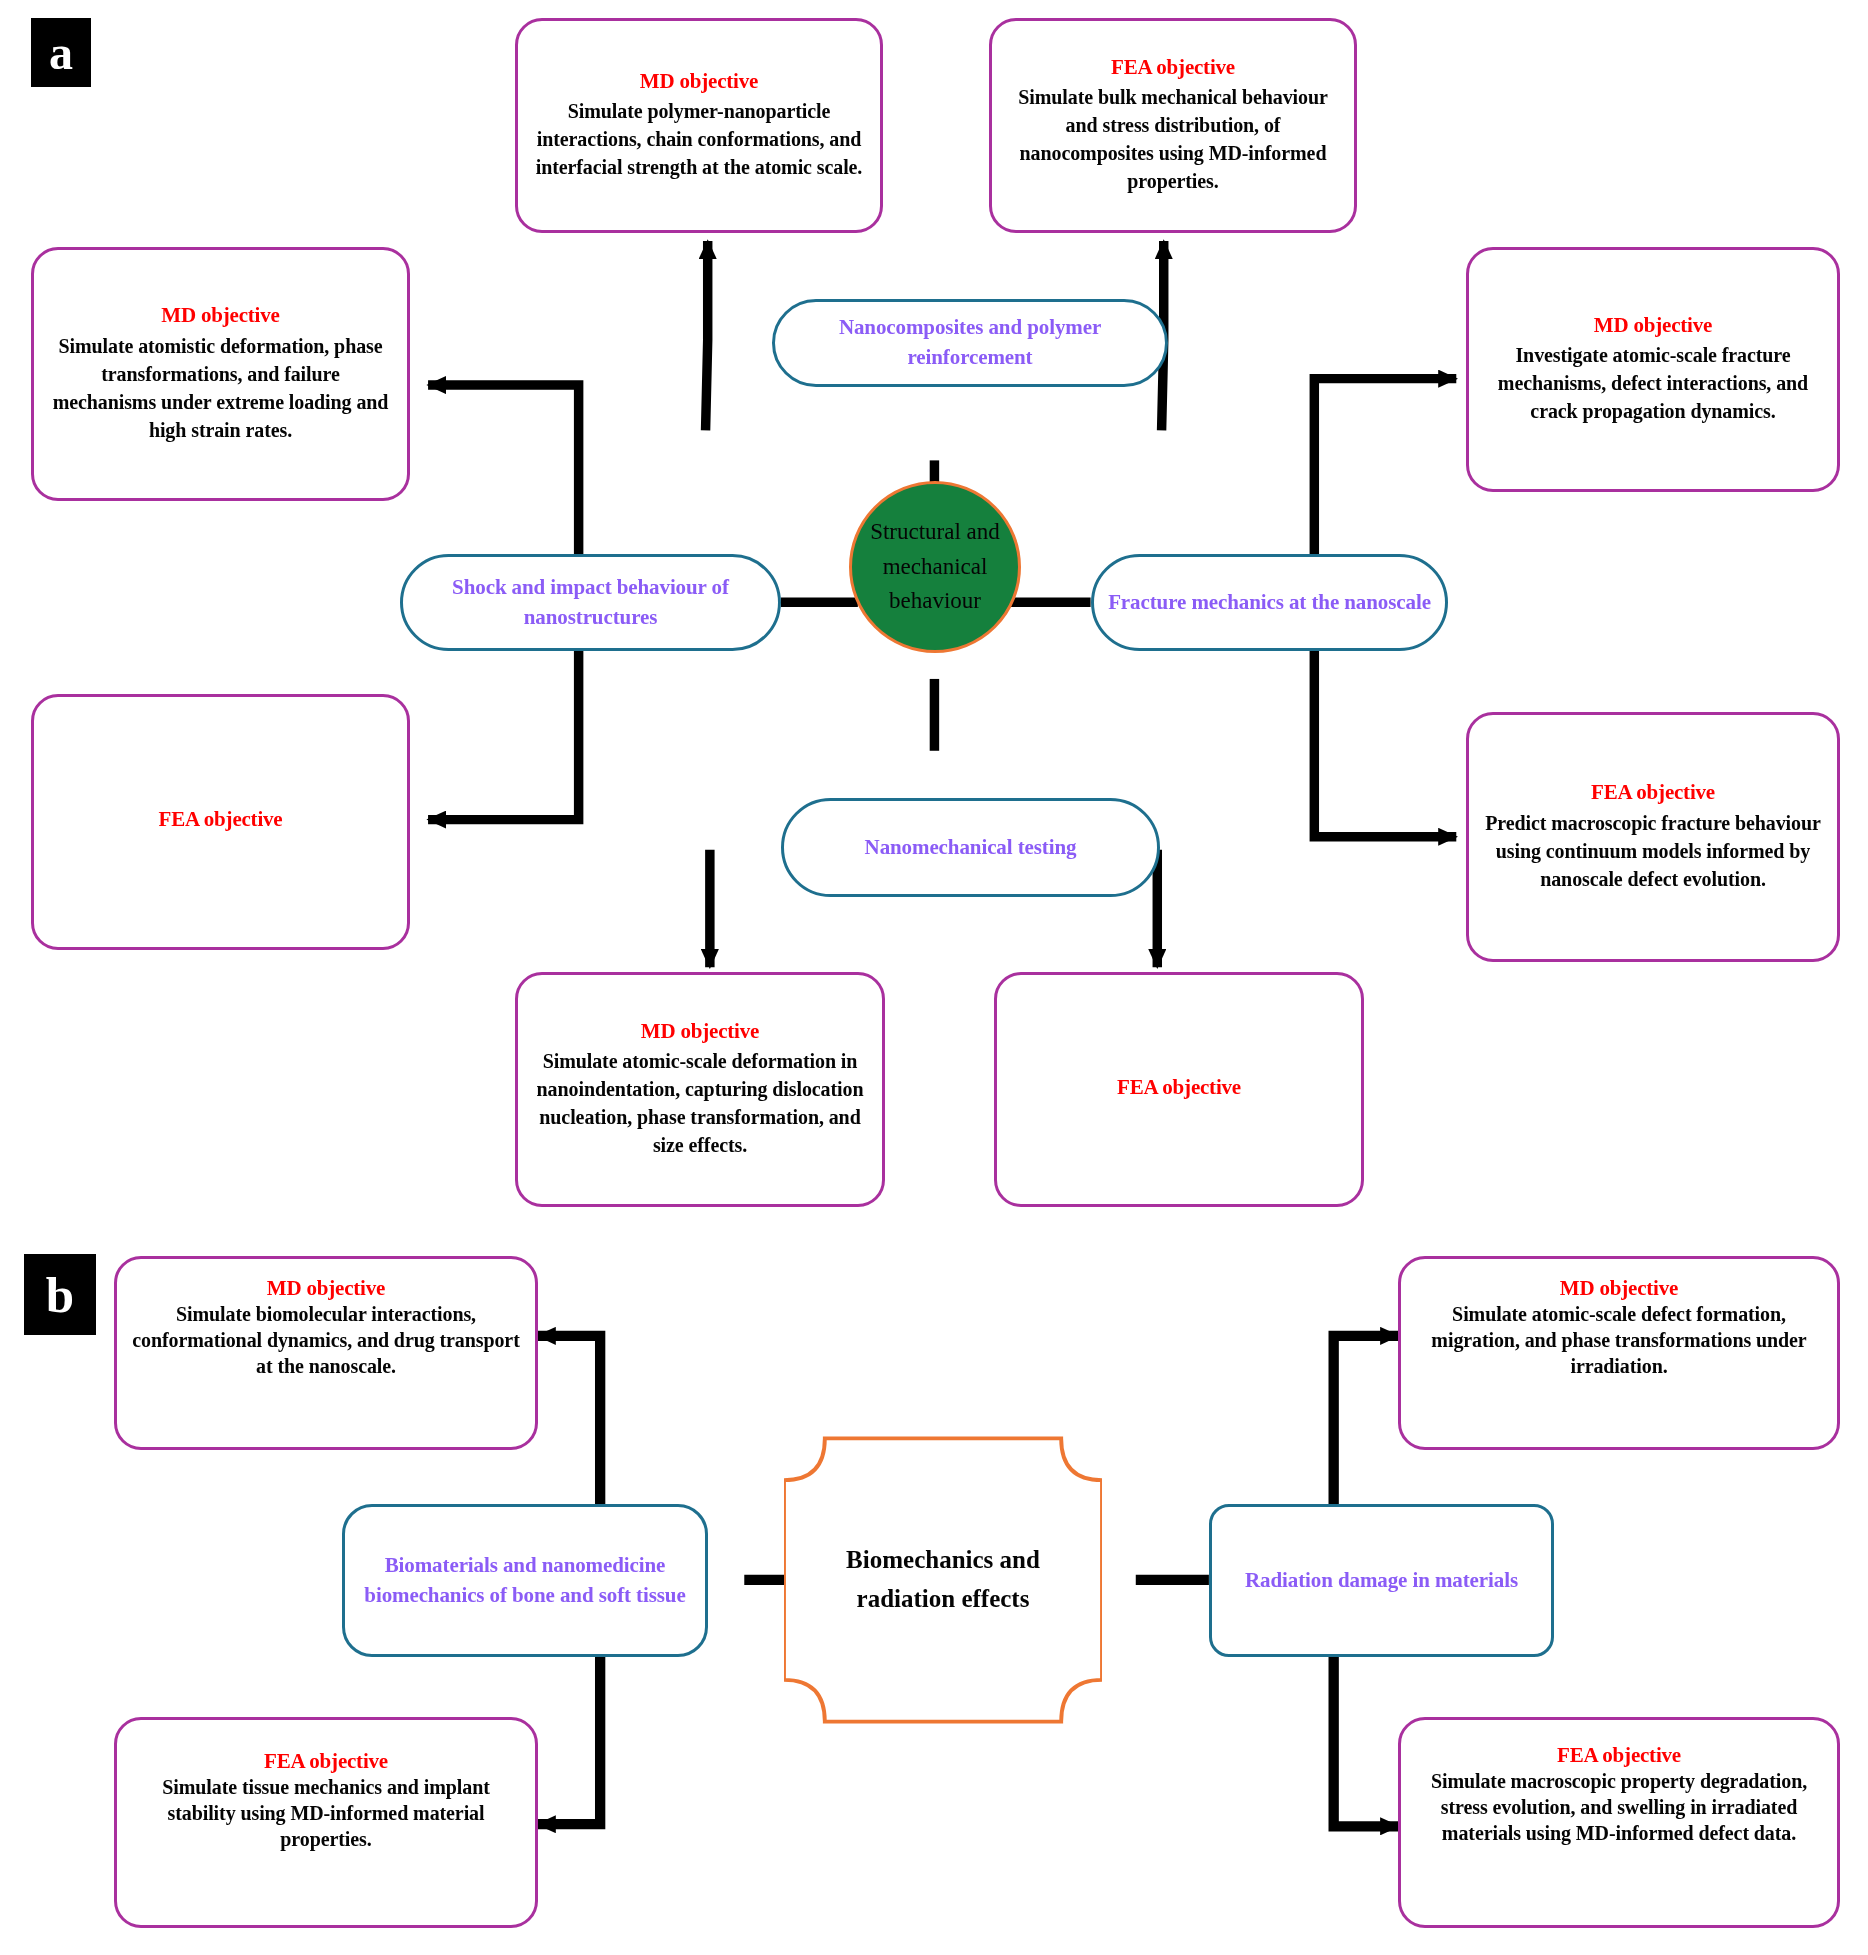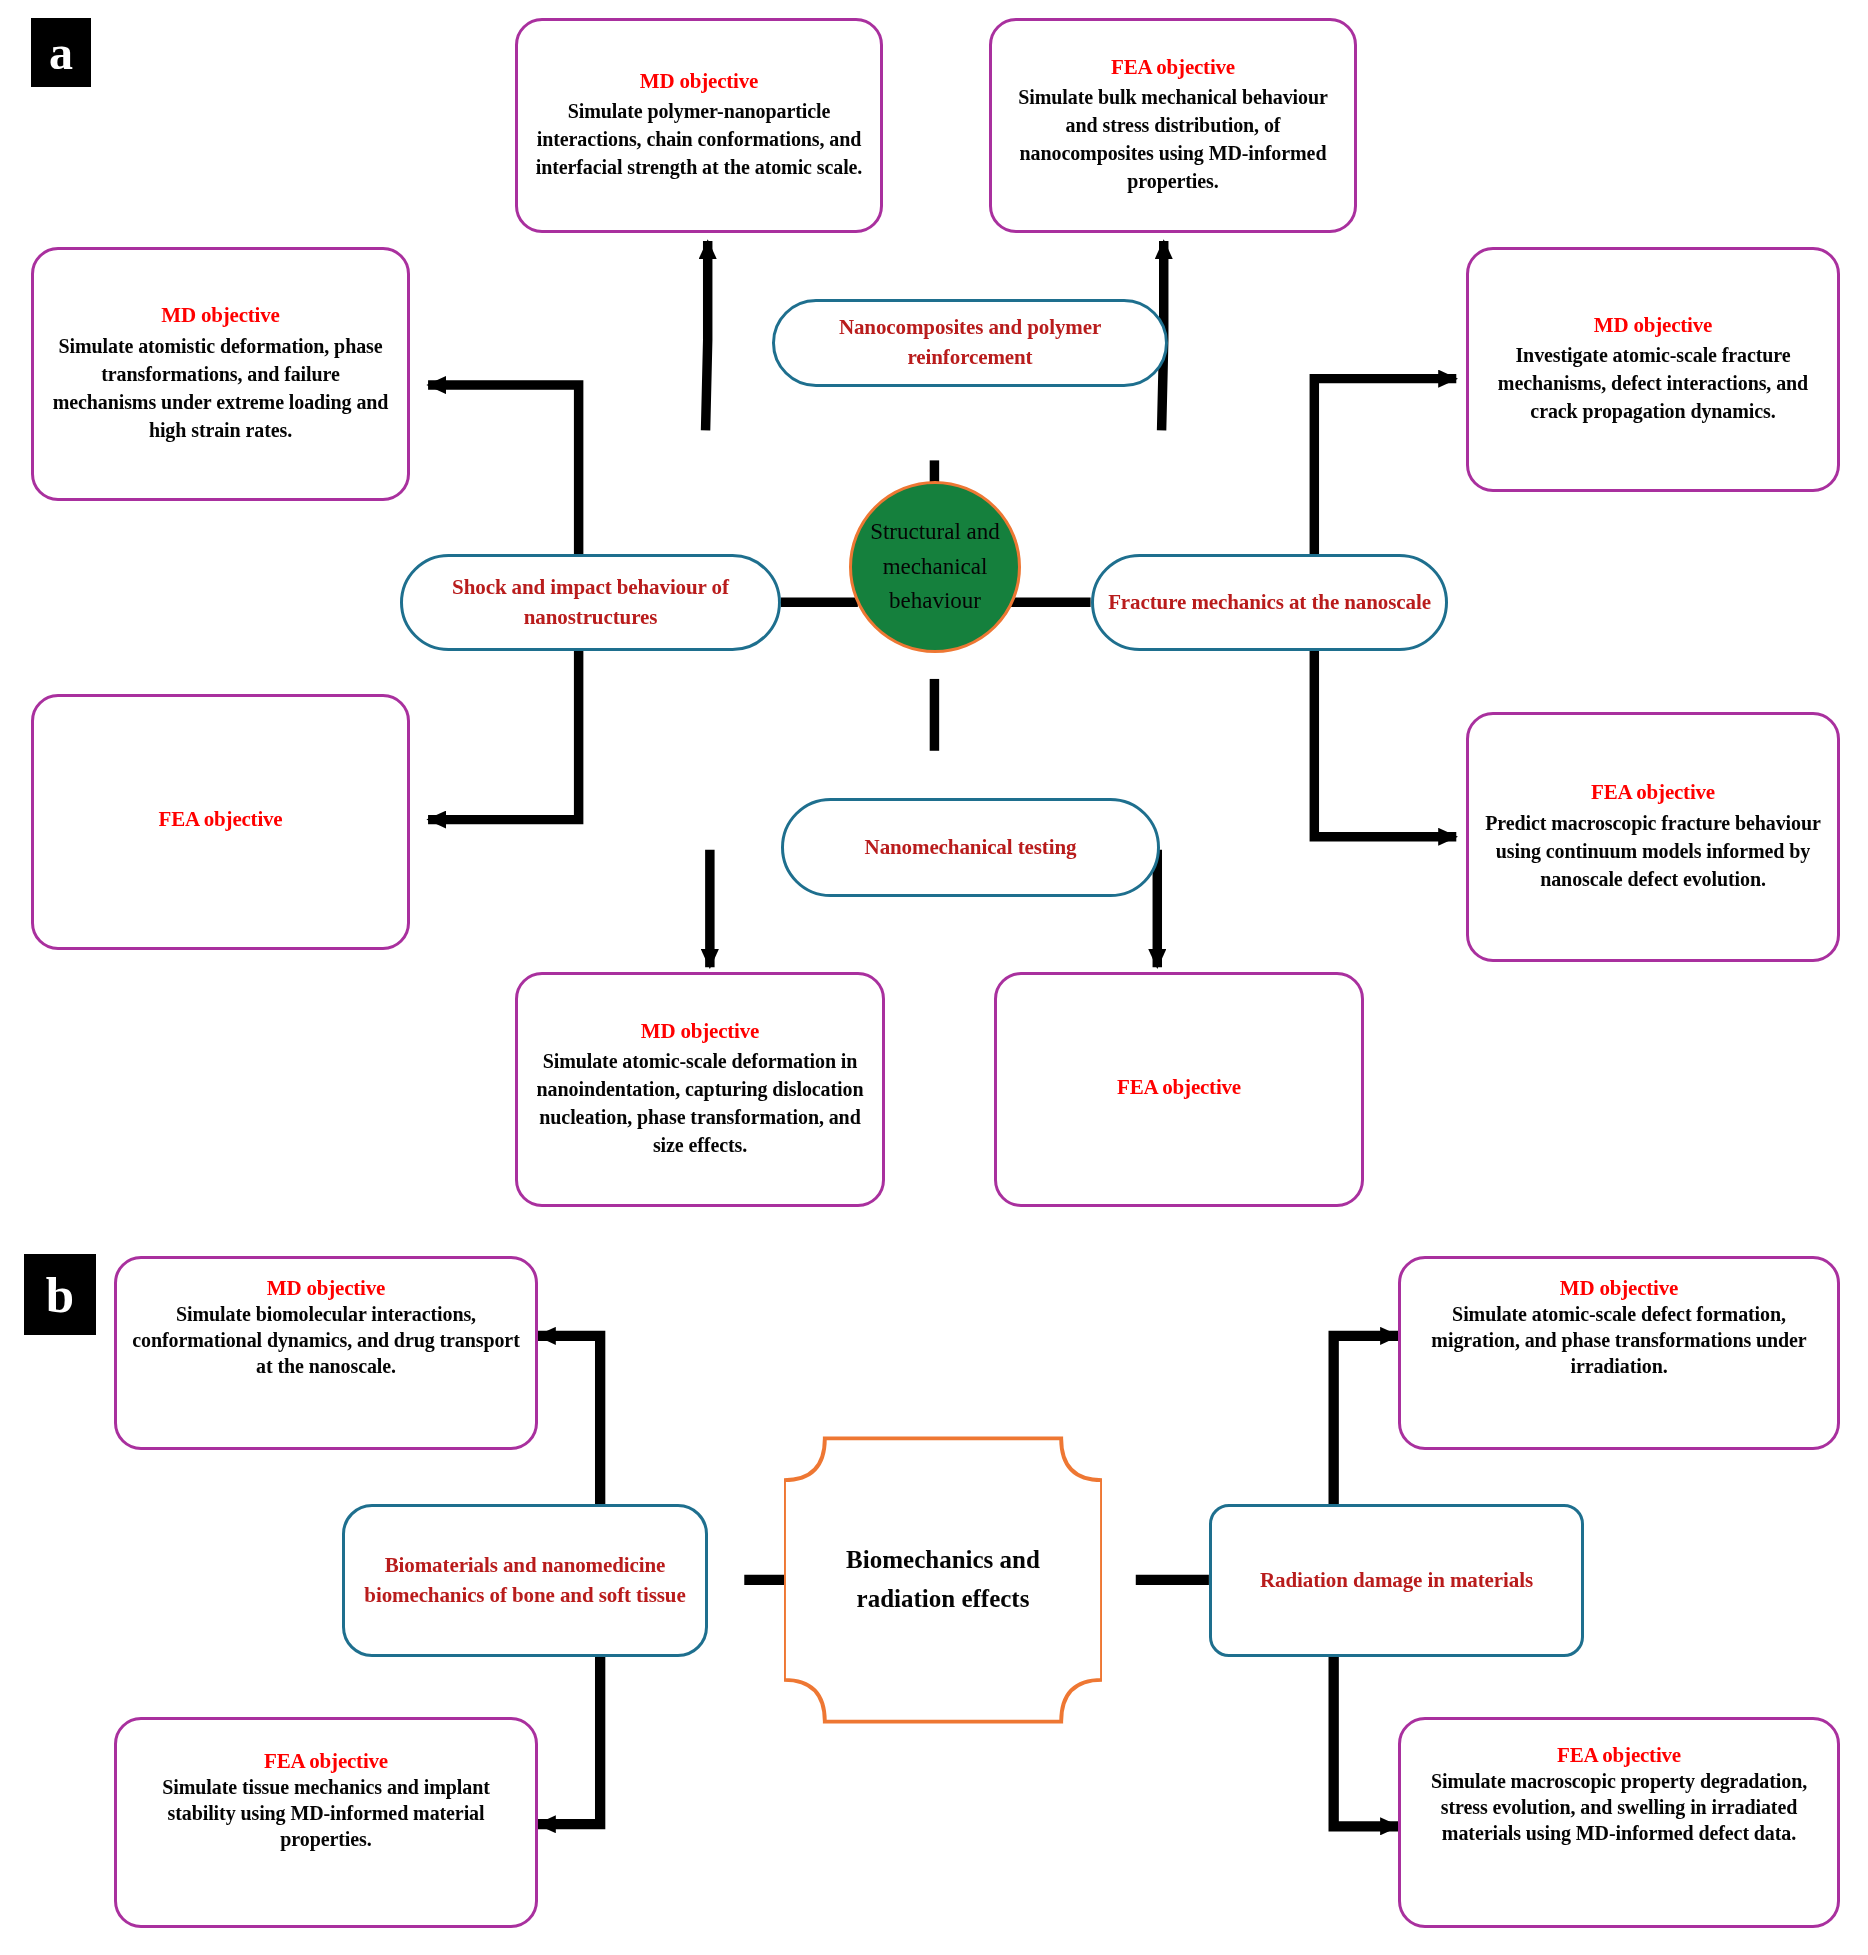--- a/index.html
+++ b/index.html
@@ -55,21 +55,21 @@
     line-height: 1.40;
     letter-spacing: -0.1px;
   }
   .obj.tight .obj-title { margin-bottom: 0.9px; }
   .obj.tight .obj-body { line-height: 1.30; }
 
   
   .branch {
     border: 3.9px solid #1E6F8E;
     background: #fff;
-    color: #b91c1c;
+    color: #8b5cf6;
     font-weight: bold;
     font-size: 21px;
     line-height: 1.42;
     letter-spacing: -0.1px;
     padding: 4.3px 13px;
   }
   .branch.stadium { border-radius: 86px; }
   .branch.rect { border-radius: 20px; }
 
   
@@ -250,21 +250,21 @@
 
   <div class="node obj tight" style="left:1398px; top:1717px; width:442px; height:211px; justify-content:flex-start; padding-top:24px;">
     <div class="obj-title">FEA objective</div>
     <div class="obj-body">Simulate macroscopic property degradation, stress evolution, and swelling in irradiated materials using MD-informed defect data.</div>
   </div>
 
   <div class="node branch rect" style="left:342px; top:1504px; width:366px; height:153px;border-radius:30px;">
     <span>Biomaterials and nanomedicine biomechanics of bone and soft tissue</span>
   </div>
 
-  <div class="node branch rect" style="left:1209px; top:1504px; width:375px; height:153px;">
+  <div class="node branch rect" style="left:1209px; top:1504px; width:345px; height:153px;">
     <span>Radiation damage in materials</span>
   </div>
 
   <div class="center-concave" style="left:784px; top:1435px; width:318px; height:290px;">
     <svg viewBox="0 0 740 675" preserveAspectRatio="none">
       <path d="M 95 8
                L 645 8
                Q 645 105 740 105
                L 740 570
                Q 645 570 645 667

